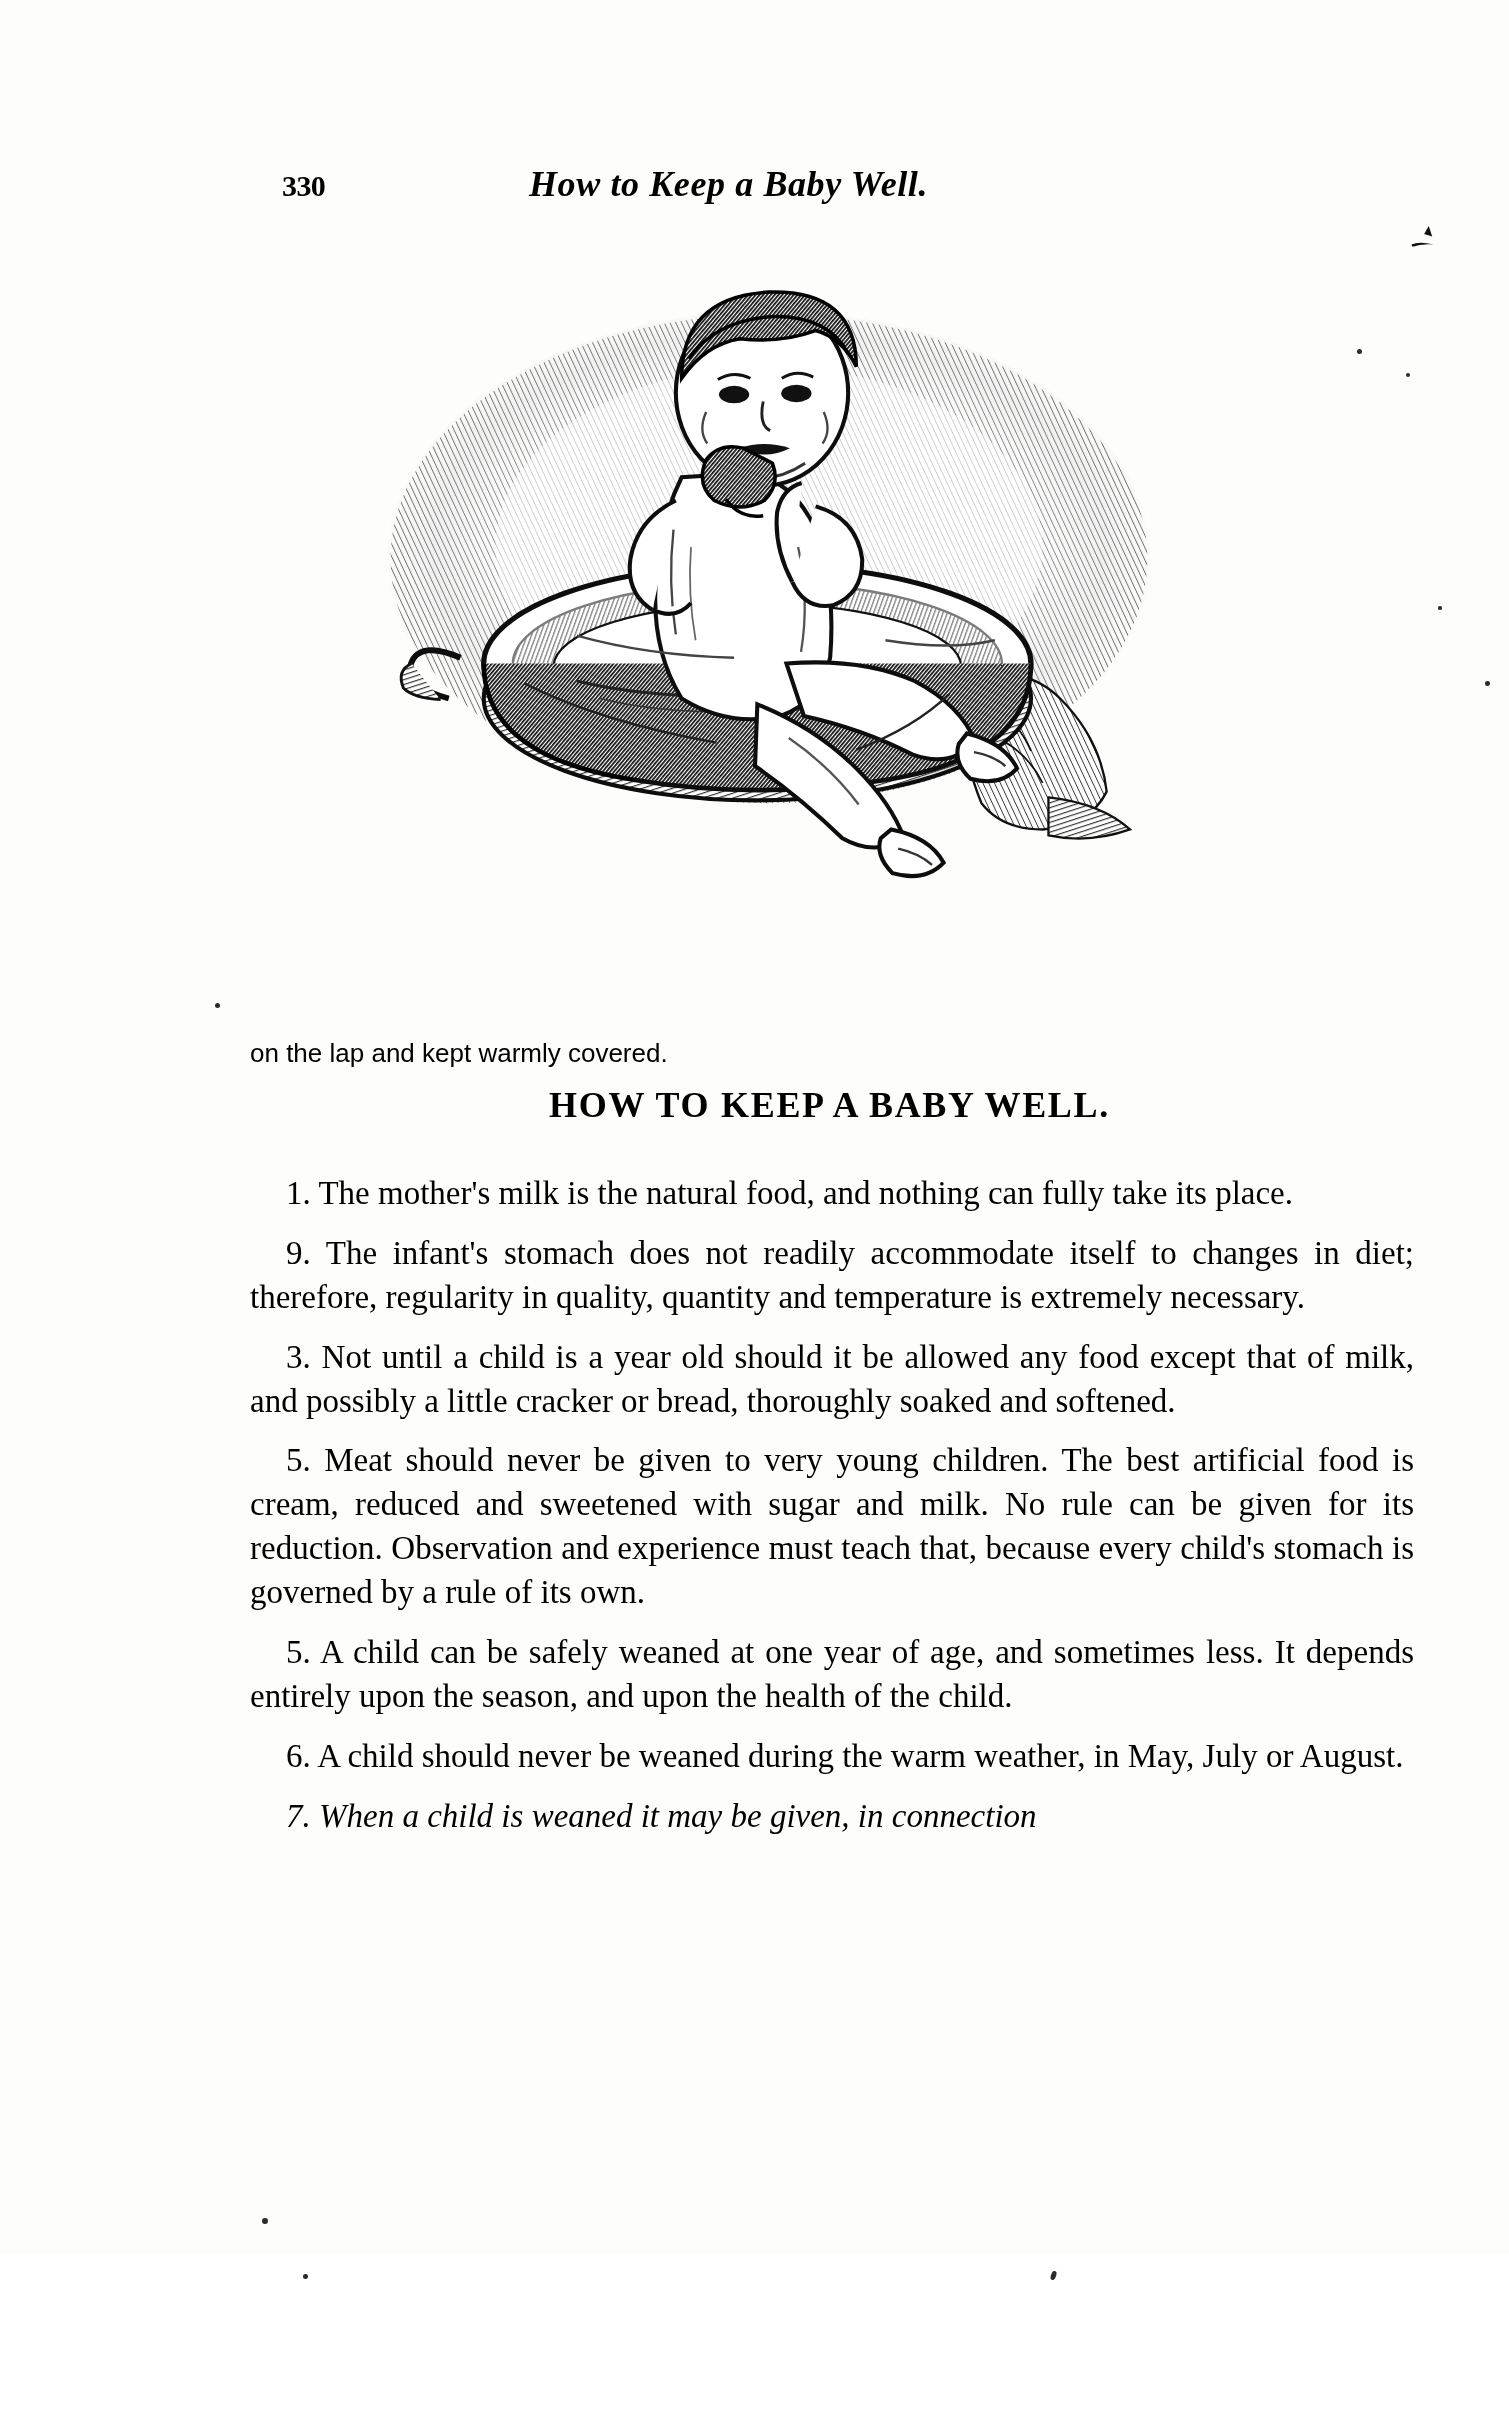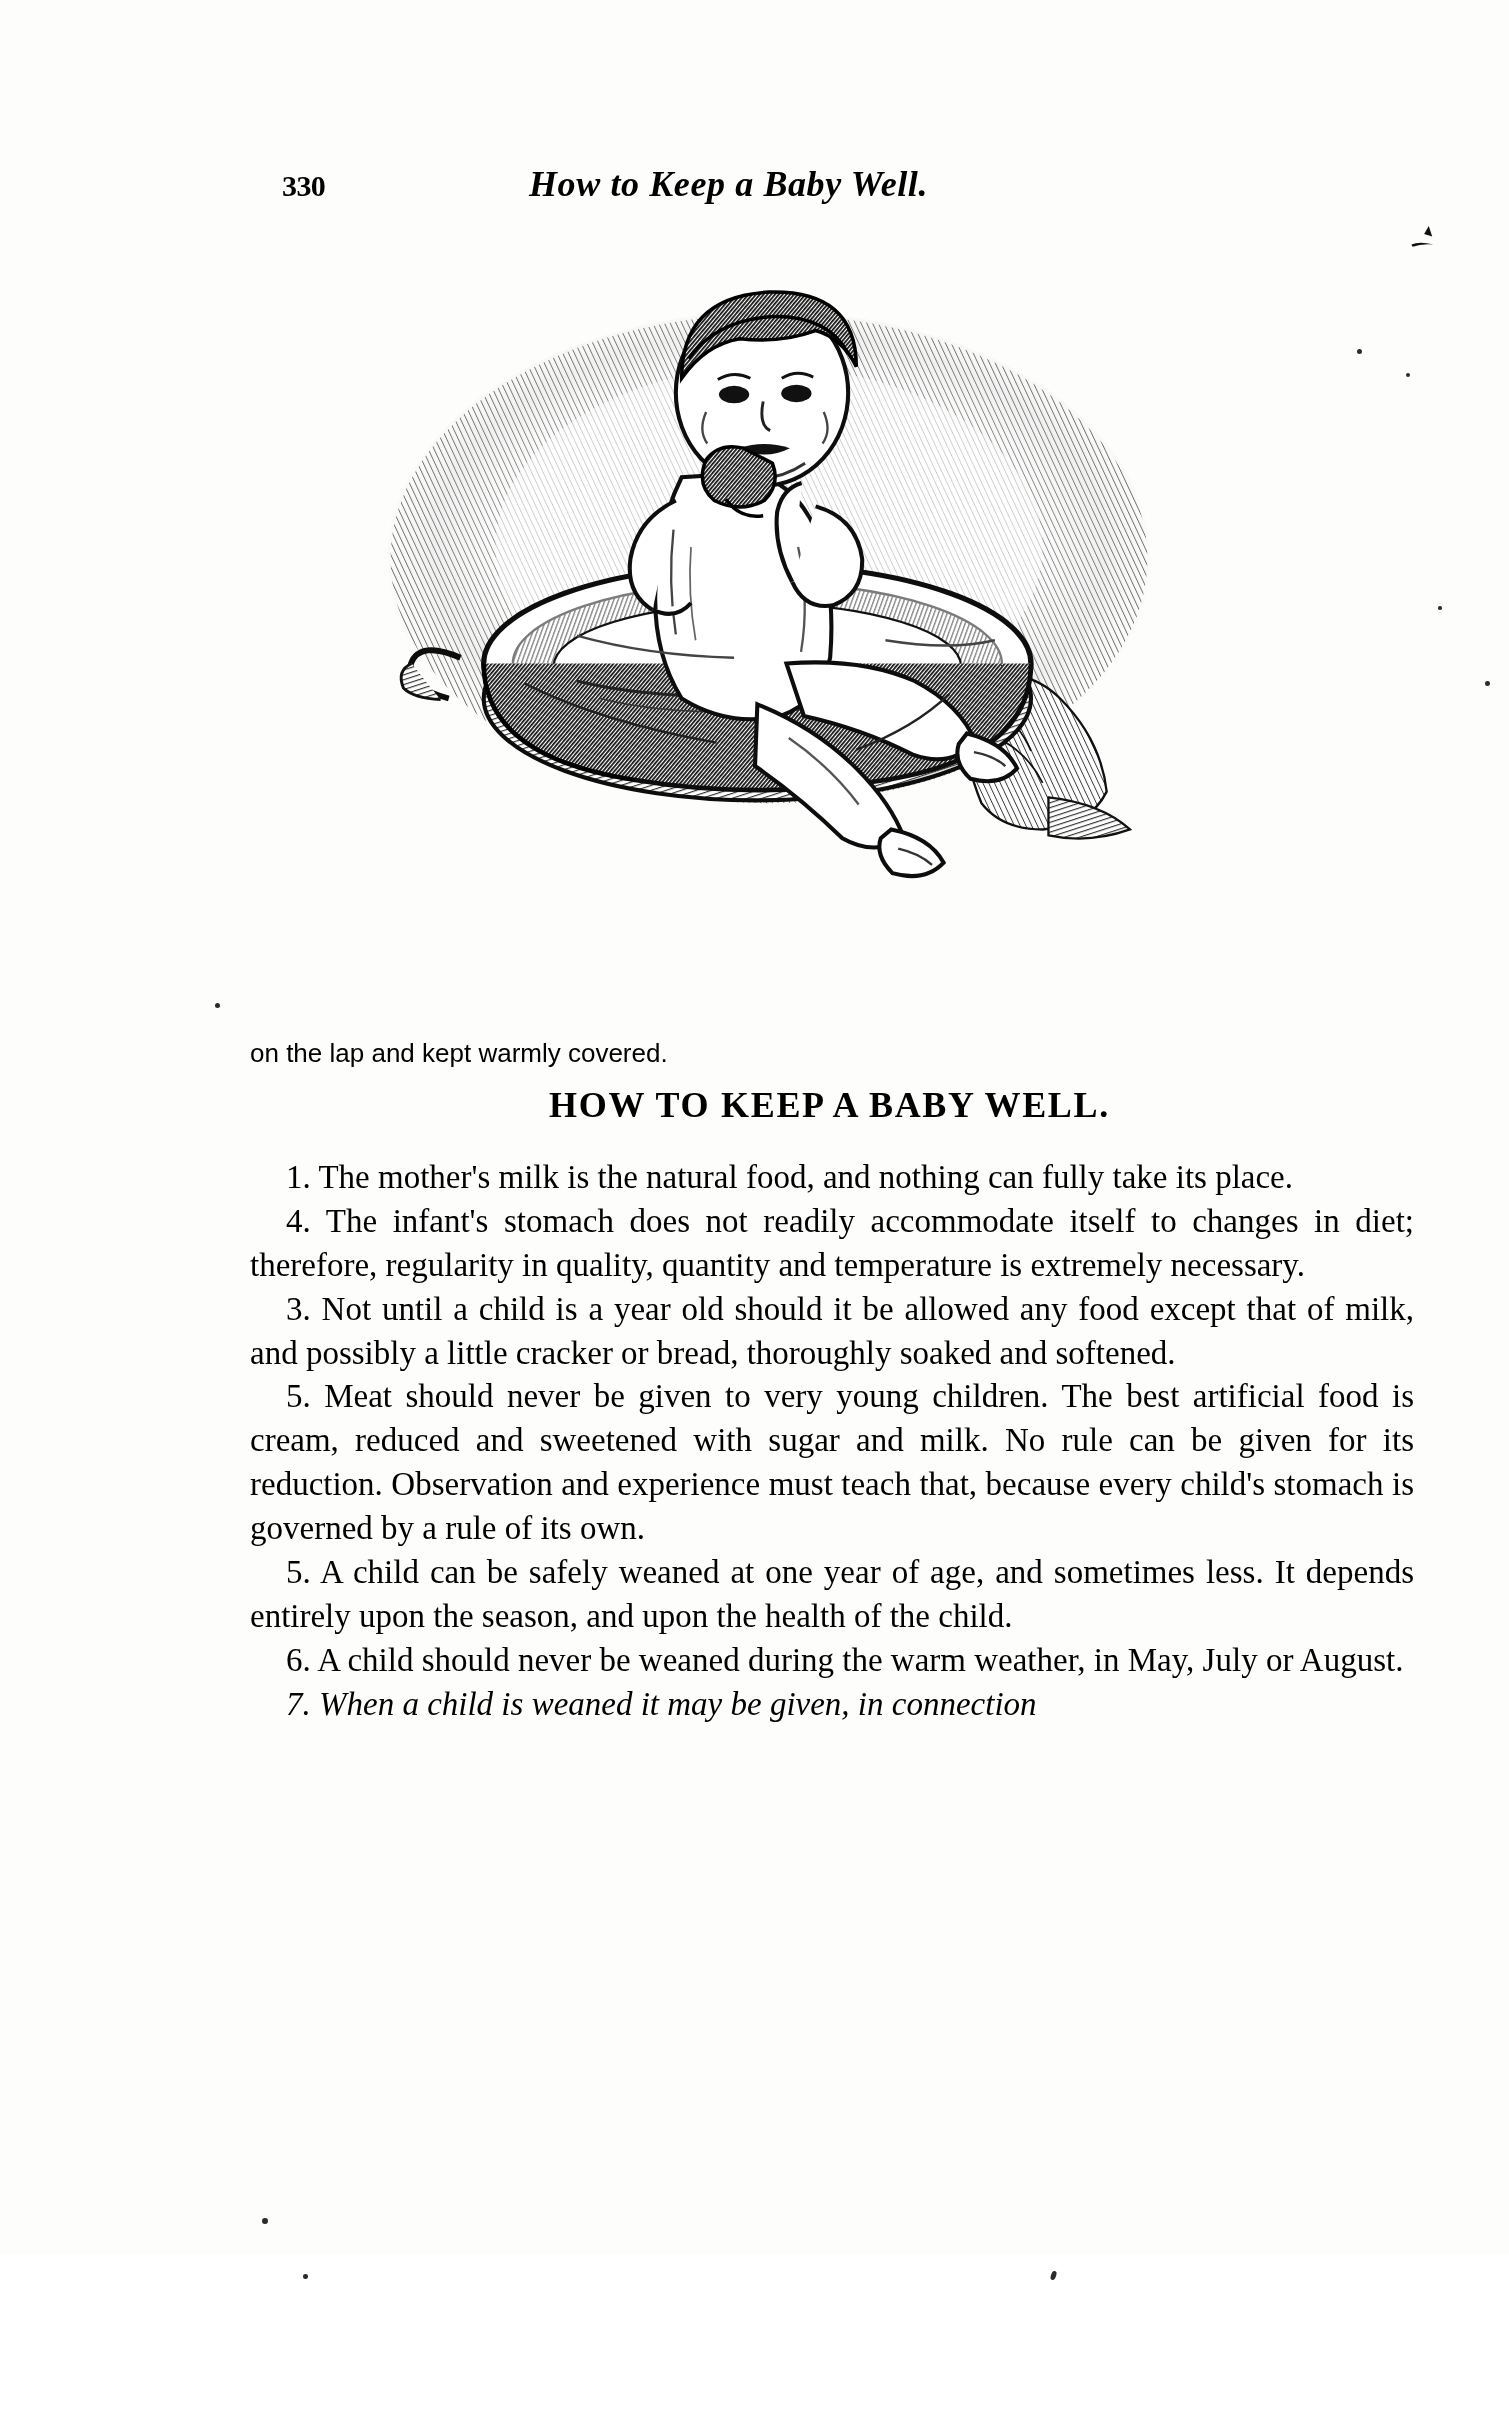--- a/index.html
+++ b/index.html
@@ -113,21 +113,21 @@
     left: 250px;
     top: 1156px;
     width: 1164px;
     font-family: "Liberation Serif", serif;
     font-size: 33px;
     line-height: 1.33;
     text-align: justify;
     text-justify: inter-word;
   }
   .body-text p {
-    margin: 0 0 0 0;
+    margin: 16px 0 0 0;
     text-indent: 36px;
   }
   .body-text p.last { text-indent: 36px; font-style: italic; }
 </style>
 </head>
 <body>
 
 <div class="page">
 
   <div class="running-head">
@@ -251,21 +251,21 @@
   </div>
 
   <div class="caption">
     <span class="l2">on the lap and kept warmly covered.</span>
   </div>
 
   <div class="section-heading">HOW TO KEEP A BABY WELL.</div>
 
   <div class="body-text">
     <p>1. The mother's milk is the natural food, and nothing can fully take its place.</p>
-    <p>4. The infant's stomach does not readily accommodate itself to changes in diet; therefore, regularity in quality, quantity and temperature is extremely necessary.</p>
+    <p>9. The infant's stomach does not readily accommodate itself to changes in diet; therefore, regularity in quality, quantity and temperature is extremely necessary.</p>
     <p>3. Not until a child is a year old should it be allowed any food except that of milk, and possibly a little cracker or bread, thoroughly soaked and softened.</p>
     <p>5. Meat should never be given to very young children. The best artificial food is cream, reduced and sweetened with sugar and milk.   No rule can be given for its reduction. Observation and experience must teach that, because every child's stomach is governed by a rule of its own.</p>
     <p>5. A child can be safely weaned at one year of age, and sometimes less.   It depends entirely upon the season, and upon the health of the child.</p>
     <p>6. A child should never be weaned during the warm weather, in May, July or August.</p>
     <p class="last">7. When a child is weaned it may be given, in connection</p>
   </div>
 
 </div>
 
 

